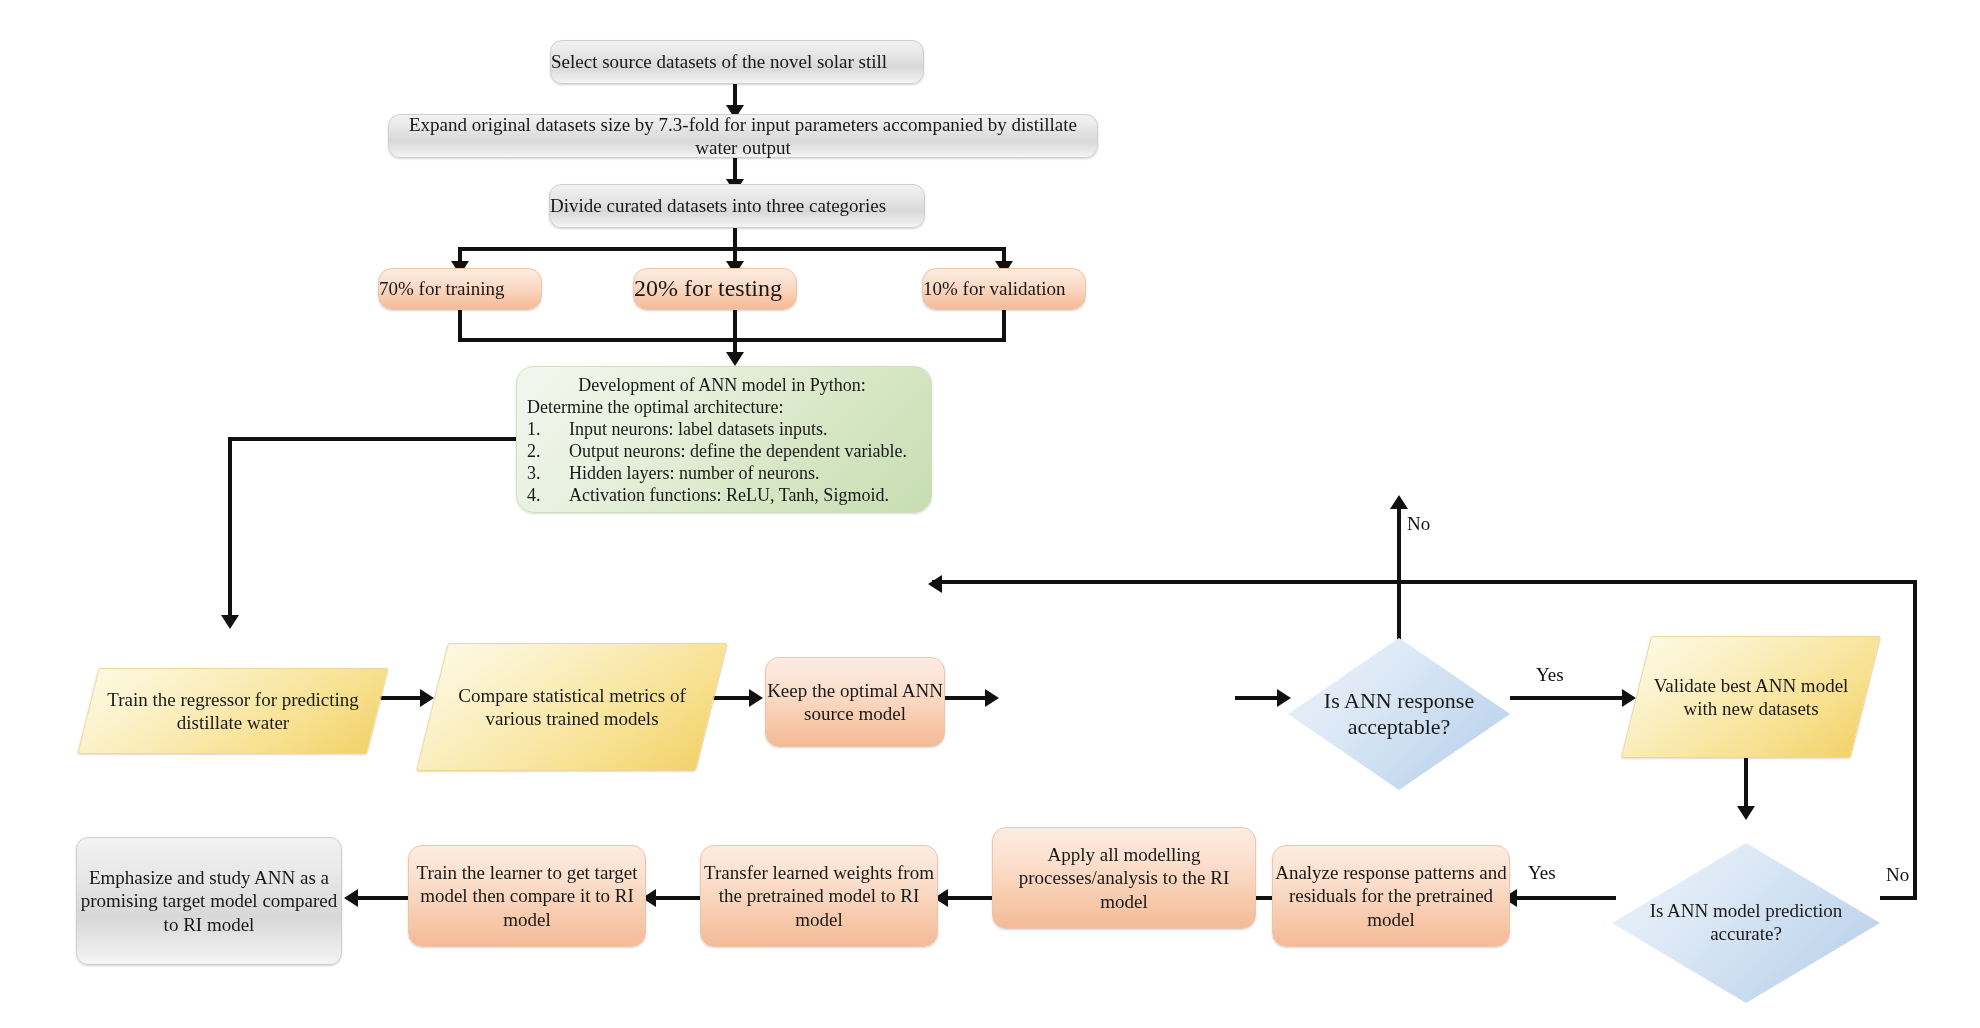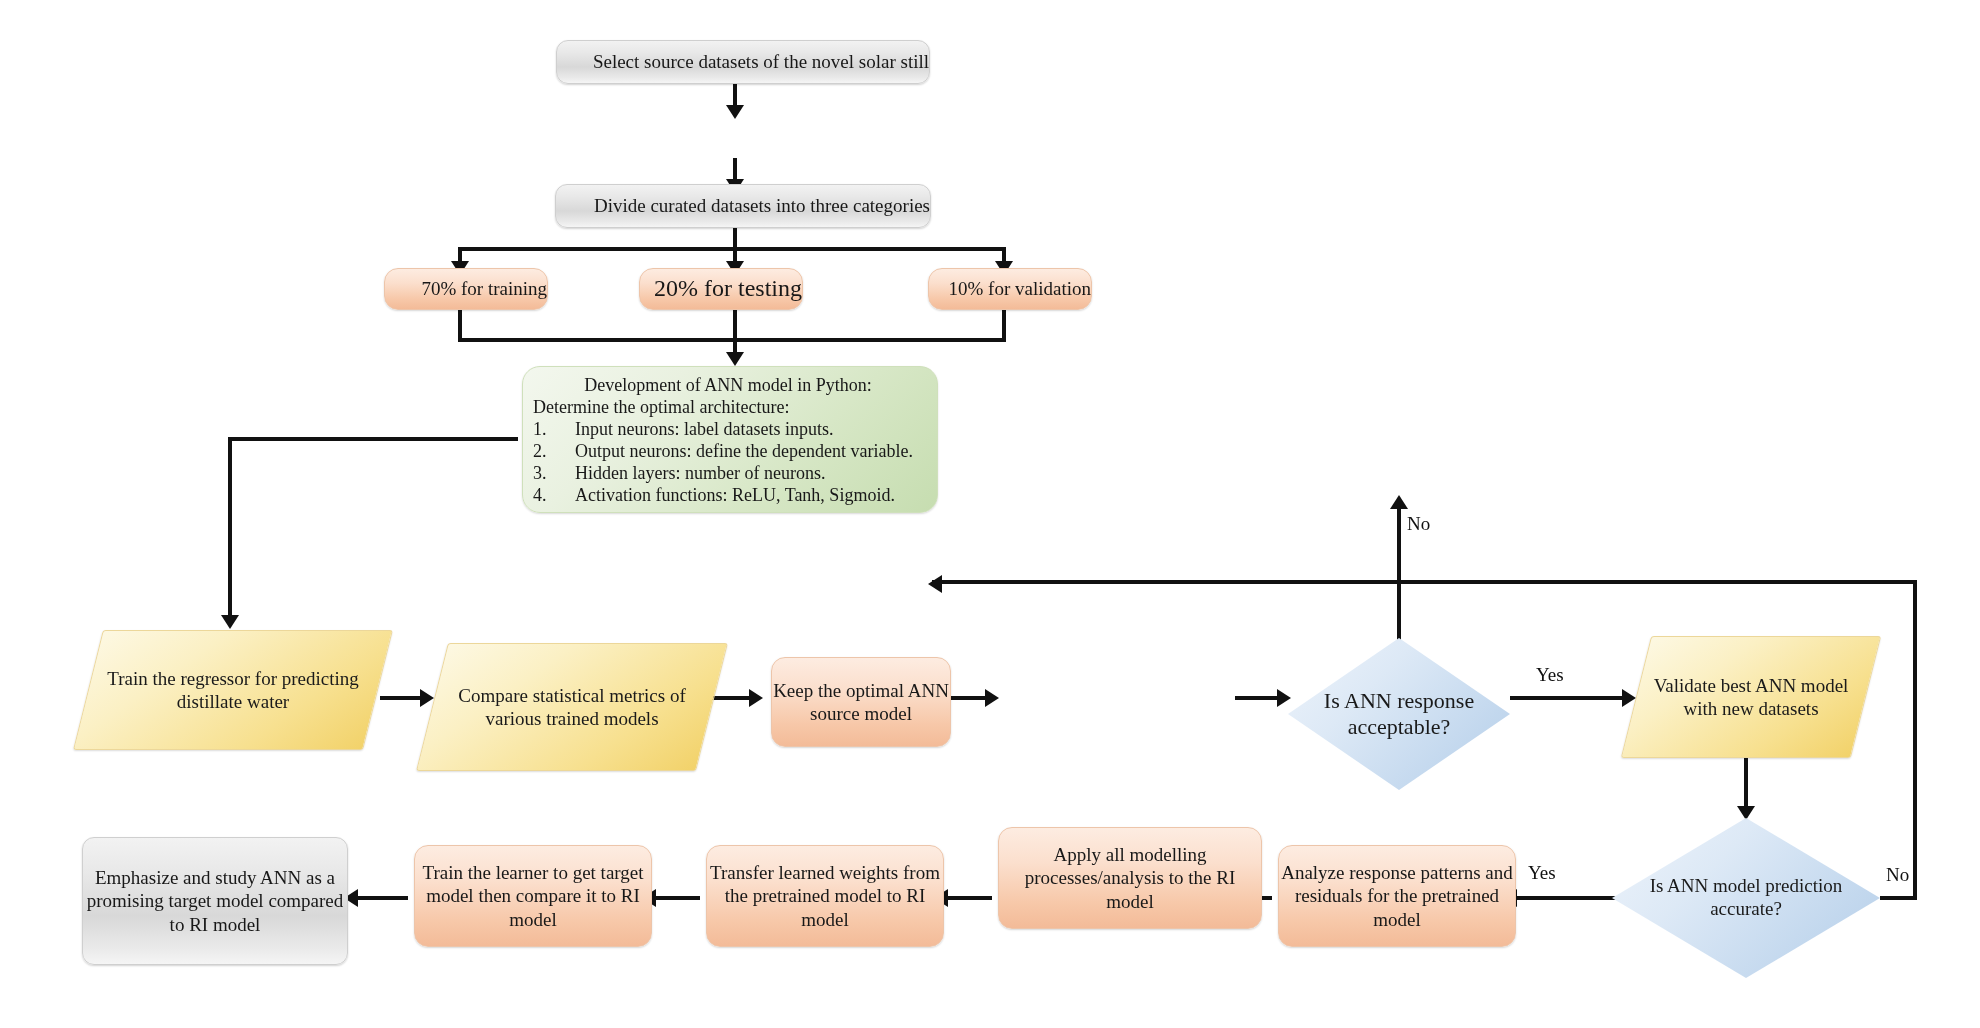--- a/index.html
+++ b/index.html
@@ -1,22 +1,22 @@
 <!DOCTYPE html>
 <html><head>
 <meta charset="utf-8">
 <style>
   html,body{margin:0;padding:0;background:#ffffff;}
   body{width:1980px;height:1028px;position:relative;overflow:hidden;
        font-family:"Liberation Serif","DejaVu Serif",serif;color:#1a1a1a;}
   #canvas{position:absolute;left:0;top:0;width:1980px;height:1028px;}
 
   .node{position:absolute;box-sizing:border-box;display:flex;align-items:center;
-        justify-content:flex-end;text-align:center;line-height:1.22;
-        font-family:"Liberation Serif","DejaVu Serif",serif;color:#181818;z-index:5;margin-left:6px;}
+        justify-content:flex-start;text-align:center;line-height:1.22;
+        font-family:"Liberation Serif","DejaVu Serif",serif;color:#181818;z-index:5;}
 
   
   .grey{
     border-radius:12px;
     background:linear-gradient(to bottom,#f2f2f2 0%,#e8e8e8 28%,#d8d8d8 62%,#eaeaea 88%,#f5f5f5 100%);
     border:1px solid #cfcfcf;
     box-shadow:0 1px 2px rgba(0,0,0,.18);
   }
   
   .peach{
@@ -70,20 +70,23 @@
 
 <div id="canvas">
 
   <div class="node grey" style="left:550px;top:40px;width:374px;height:44px;font-size:19px;">
     <span>Select source datasets of the novel solar still</span>
   </div>
 
   <div class="ln" style="left:733px;top:84px;width:4px;height:26px;"></div>
   <div class="ah down" style="left:726px;top:105px;"></div>
 
+  <div class="node grey" style="left:388px;top:114px;width:710px;height:44px;font-size:19px;">
+    <span>Expand original datasets size by 7.3-fold for input parameters accompanied by distillate water output</span>
+  </div>
 
   <div class="ln" style="left:733px;top:158px;width:4px;height:26px;"></div>
   <div class="ah down" style="left:726px;top:179px;"></div>
 
   <div class="node grey" style="left:549px;top:184px;width:376px;height:44px;font-size:19px;">
     <span>Divide curated datasets into three categories</span>
   </div>
 
   <div class="ln" style="left:733px;top:228px;width:4px;height:22px;"></div>
   <div class="ln" style="left:460px;top:247px;width:546px;height:4px;"></div>
@@ -130,21 +133,21 @@
           <span class="num">4.</span>
           <span class="txt">Activation functions: ReLU, Tanh, Sigmoid.</span>
         </li>
     </ol>
   </div>
 
   <div class="ln" style="left:228px;top:437px;width:290px;height:4px;"></div>
   <div class="ln" style="left:228px;top:437px;width:4px;height:186px;"></div>
   <div class="ah down" style="left:221px;top:615px;"></div>
 
-  <div class="para" style="left:88px;top:630px;width:290px;height:120px;">
+  <div class="para" style="left:88px;top:668px;width:290px;height:86px;">
     <div class="skin"></div>
     <div class="lbl" style="font-size:19px;">Train the regressor for predicting distillate water</div>
   </div>
 
   <div class="ln" style="left:380px;top:696px;width:44px;height:4px;"></div>
   <div class="ah right" style="left:420px;top:689px;"></div>
 
   <div class="para" style="left:432px;top:643px;width:280px;height:128px;">
     <div class="skin"></div>
     <div class="lbl" style="font-size:19px;">Compare statistical metrics of various trained models</div>
@@ -182,21 +185,21 @@
   <div class="elabel" style="left:1536px;top:664px;font-size:19px;">Yes</div>
 
   <div class="para" style="left:1636px;top:636px;width:230px;height:122px;">
     <div class="skin"></div>
     <div class="lbl" style="font-size:19px;">Validate best ANN model with new datasets</div>
   </div>
 
   <div class="ln" style="left:1744px;top:758px;width:4px;height:54px;"></div>
   <div class="ah down" style="left:1737px;top:806px;"></div>
 
-  <div class="dia" style="left:1612px;top:818px;width:268px;height:160px;">
+  <div class="dia" style="left:1612px;top:843px;width:268px;height:160px;">
     <div class="skin"></div>
     <div class="lbl" style="font-size:19px;">Is ANN model prediction accurate?</div>
   </div>
 
   <div class="ln" style="left:1880px;top:896px;width:35px;height:4px;"></div>
   <div class="ln" style="left:1913px;top:580px;width:4px;height:320px;"></div>
   <div class="elabel" style="left:1886px;top:864px;font-size:19px;">No</div>
 
   <div class="ln" style="left:1510px;top:896px;width:106px;height:4px;"></div>
   <div class="ah left" style="left:1503px;top:889px;"></div>

